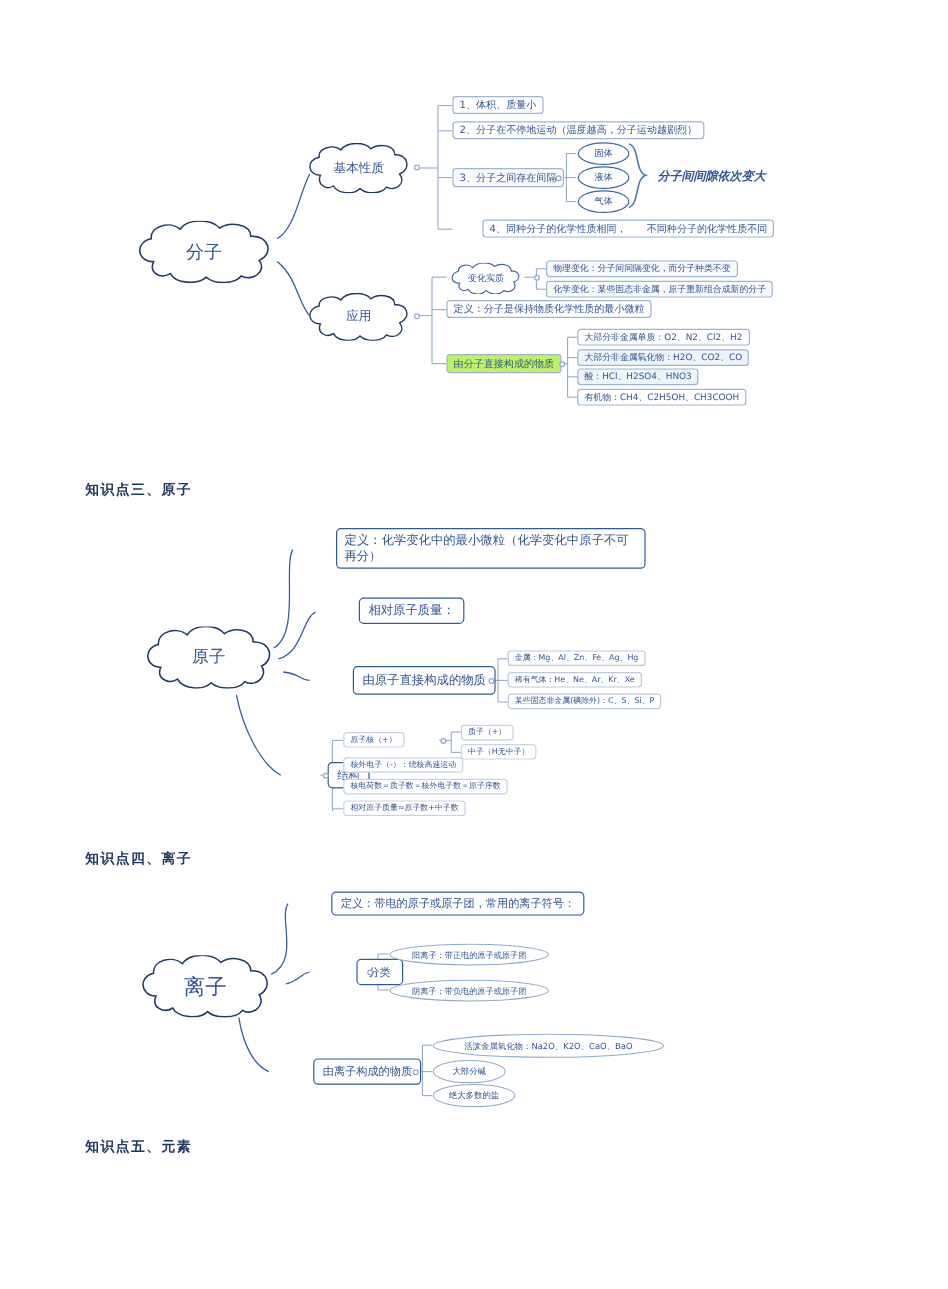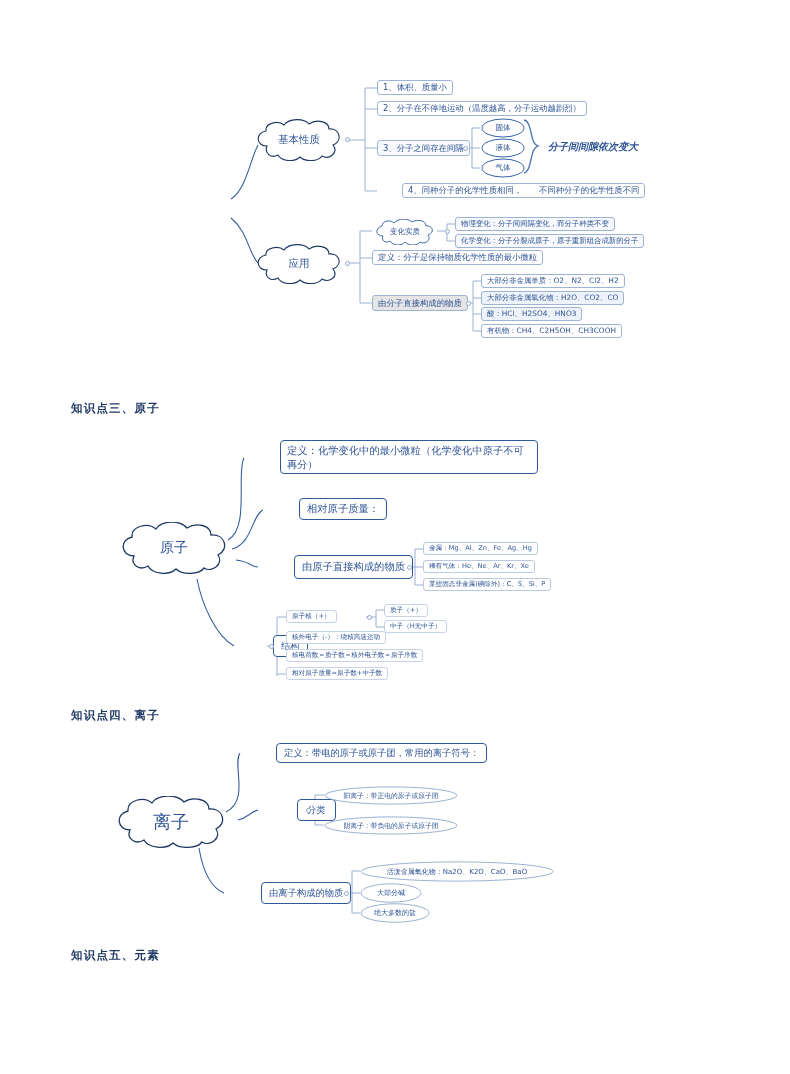--- a/index.html
+++ b/index.html
@@ -133,20 +133,28 @@
       <path d="M315,825 L324,825"></path>
 
       <path d="M343,893 L352,893"></path>
       <path d="M352,871 L352,913"></path>
       <path d="M352,871 L360,871"></path>
       <path d="M352,893 L360,893"></path>
       <path d="M352,913 L360,913"></path>
     </g>
   </svg>
 
+  <div class="cloud" style="left:106px;top:184px;width:128px;height:52px;font-size:15px;">
+    <svg viewBox="0 0 128 52" preserveAspectRatio="none">
+      <path d="M22,34 C8,34 6,18 20,15 C19,4 36,0 44,7 C50,-2 70,-2 77,6
+               C86,0 103,3 103,13 C119,12 122,28 110,33 C117,42 104,51 95,46
+               C90,53 72,53 66,47 C58,54 40,52 36,44 C27,49 18,43 22,34 Z" fill="#fff" stroke="#1f3864" stroke-width="1.3"></path>
+    </svg>
+    <span>分子</span>
+  </div>
 
   <div class="cloud" style="left:251px;top:119px;width:96px;height:42px;font-size:10.5px;">
     <svg viewBox="0 0 96 42" preserveAspectRatio="none">
       <path d="M16,27 C5,27 4,14 15,12 C14,4 27,1 33,6 C38,-1 53,-1 58,5
                C65,0 78,2 78,10 C89,9 92,22 82,26 C88,34 78,41 71,37
                C67,43 54,43 49,38 C43,44 30,42 27,36 C20,40 13,34 16,27 Z" fill="#fff" stroke="#1f3864" stroke-width="1.15"></path>
     </svg>
     <span>基本性质</span>
   </div>
   <div class="cdot" style="left:345px;top:137px;"></div>
@@ -192,25 +200,25 @@
     <svg viewBox="0 0 66 26" preserveAspectRatio="none">
       <path d="M11,17 C3,17 3,9 10,7 C10,2 18,0 22,4 C26,-1 36,-1 40,3
                C45,0 54,1 54,7 C61,6 63,14 56,16 C60,21 53,26 48,23
                C45,27 37,27 33,23 C29,28 20,26 18,22 C13,25 9,21 11,17 Z" fill="#fff" stroke="#3a63a8" stroke-width="0.95"></path>
     </svg>
     <span>变化实质</span>
   </div>
   <div class="cdot" style="left:445px;top:229px;"></div>
 
   <div class="box t8" style="left:455px;top:217px;height:14px;background:#f7f9fc;">物理变化：分子间间隔变化，而分子种类不变</div>
-  <div class="box t8" style="left:455px;top:234px;height:14px;background:#f7f9fc;">化学变化：分子分裂成原子，原子重新组合成新的分子</div>
+  <div class="box t8" style="left:455px;top:234px;height:14px;background:#f7f9fc;">化学变化：某些固态非金属，原子重新组合成新的分子</div>
 
   <div class="box t9" style="left:372px;top:250px;height:15px;">定义：分子是保持物质化学性质的最小微粒</div>
 
-  <div class="box t9" style="left:372px;top:295px;height:16px;background:#e5e5e5;">由分子直接构成的物质</div>
+  <div class="box t9" style="left:372px;top:295px;height:16px;background:#bef264;">由分子直接构成的物质</div>
   <div class="cdot" style="left:466px;top:301px;"></div>
 
   <div class="box t8" style="left:481px;top:274px;height:14px;">大部分非金属单质：O2、N2、Cl2、H2</div>
   <div class="box t8" style="left:481px;top:291px;height:14px;background:#eef3fa;">大部分非金属氧化物：H2O、CO2、CO</div>
   <div class="box t8" style="left:481px;top:307px;height:14px;background:#eef3fa;">酸：HCl、H2SO4、HNO3</div>
   <div class="box t8" style="left:481px;top:324px;height:14px;">有机物：CH4、C2H5OH、CH3COOH</div>
 
   <div class="heading" style="left:71px;top:401px;">知识点三、原子</div>
 
   <div class="cloud" style="left:114px;top:522px;width:120px;height:52px;font-size:14px;">

